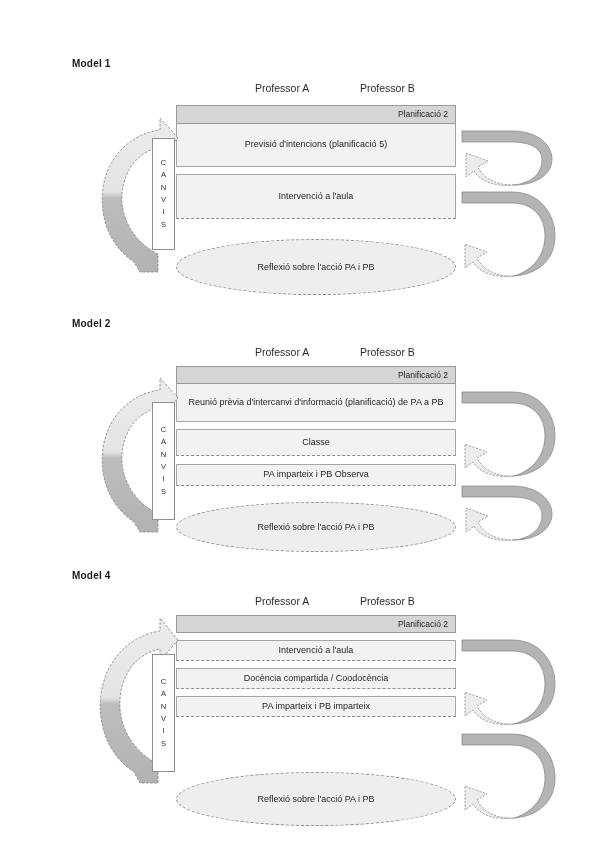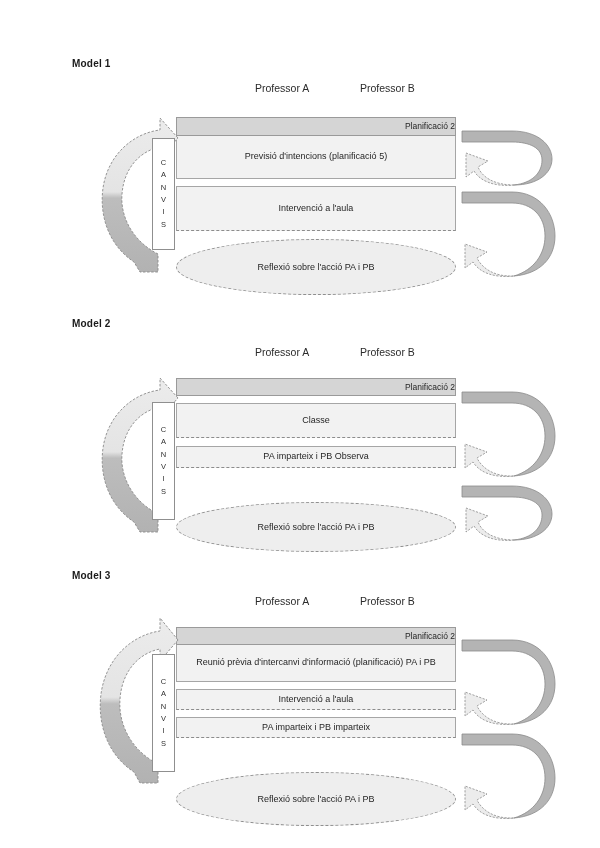--- a/index.html
+++ b/index.html
@@ -58,23 +58,22 @@
     justify-content: center;
     text-align: center;
     line-height: 1.25;
     padding: 0 6px;
     position: relative;
   }
   .row.header {
     background: #d5d5d5;
     border-color: #9a9a9a;
     justify-content: flex-end;
-    padding-right: 0;
+    padding-right: 7px;
     font-size: 8.5px;
-    margin-top: 12px;
   }
   .row.attached {
     border-top: none;
   }
   .row.gap {
     margin-top: 7px;
   }
   .row.dashed-bottom {
     border-bottom: 1px dashed #8c8c8c;
   }
@@ -218,21 +217,22 @@
     <span>C</span>
     <span>A</span>
     <span>N</span>
     <span>V</span>
     <span>I</span>
     <span>S</span>
   </div>
 
   <div class="stack" style="left:176px; top:66px; width:280px;">
     <div class="row header" style="height:18px;">Planificació 2</div>
-    <div class="row gap dashed-bottom" style="height:35px;">Classe</div>
+    <div class="row attached" style="height:38px;">Reunió prèvia d'intercanvi d'informació (planificació) de PA a PB</div>
+    <div class="row gap dashed-bottom" style="height:27px;">Classe</div>
     <div class="row gap dashed-bottom" style="height:22px;margin-top:8px;">PA imparteix  i PB Observa</div>
   </div>
 
   <div class="ellipse" style="left:176px; top:202px; width:280px; height:50px;">Reflexió sobre l'acció PA i PB</div>
 
   <svg class="arrow-svg right" style="left:460px; top:88px;" width="100" height="92" viewBox="0 0 100 92">
     <path d="M2,4 L52,4 C80,4 95,26 95,48 C95,70 80,86 54,88
              C74,82 85,66 85,48 C85,28 72,15 52,15 L2,15 Z" fill="#b4b4b4" stroke="#8a8a8a" stroke-width="0.8"></path>
     <path d="M54,88 C34,89 22,80 17,70
              L27,64 L5,56 L5,80 L13,74
@@ -244,21 +244,21 @@
              C72,56 82,46 82,33 C82,21 70,15 52,15
              L2,15 Z" fill="#b4b4b4" stroke="#8a8a8a" stroke-width="0.8"></path>
     <path d="M54,58 C34,58 22,50 18,40
              L28,34 L6,26 L6,50 L14,44
              C20,54 34,60 54,58 Z" fill="#ececec" stroke="#8a8a8a" stroke-width="0.8" stroke-dasharray="2.2,1.4"></path>
   </svg>
 </div>
 
 <div class="model-block" style="top:560px; height:288px;">
 
-  <div class="model-label" style="left:72px; top:10px;">Model 3</div>
+  <div class="model-label" style="left:72px; top:10px;">Model 4</div>
 
   <div class="prof-headers" style="left:255px; top:35px;">
     <div class="prof" style="width:105px;">Professor A</div>
     <div class="prof" style="width:100px;">Professor B</div>
   </div>
 
   <svg class="arrow-svg" style="left:82px; top:46px;" width="110" height="190" viewBox="0 0 110 190">
     <defs>
       <linearGradient id="lg3" x1="0" y1="0" x2="0" y2="1">
         <stop offset="0%" stop-color="#ececec"></stop>
@@ -280,22 +280,22 @@
     <span>C</span>
     <span>A</span>
     <span>N</span>
     <span>V</span>
     <span>I</span>
     <span>S</span>
   </div>
 
   <div class="stack" style="left:176px; top:55px; width:280px;">
     <div class="row header" style="height:18px;">Planificació 2</div>
-    <div class="row attached" style="height:37px;">Reunió prèvia d'intercanvi d'informació (planificació) PA i PB</div>
     <div class="row gap dashed-bottom" style="height:21px;">Intervenció a l'aula</div>
+    <div class="row gap dashed-bottom" style="height:21px;">Docència compartida / Coodocència</div>
     <div class="row gap dashed-bottom" style="height:21px;">PA imparteix  i PB imparteix</div>
   </div>
 
   <div class="ellipse" style="left:176px; top:212px; width:280px; height:54px;">Reflexió sobre l'acció PA i PB</div>
 
   <svg class="arrow-svg right" style="left:460px; top:76px;" width="100" height="92" viewBox="0 0 100 92">
     <path d="M2,4 L52,4 C80,4 95,26 95,48 C95,70 80,86 54,88
              C74,82 85,66 85,48 C85,28 72,15 52,15 L2,15 Z" fill="#b4b4b4" stroke="#8a8a8a" stroke-width="0.8"></path>
     <path d="M54,88 C34,89 22,80 17,70
              L27,64 L5,56 L5,80 L13,74

